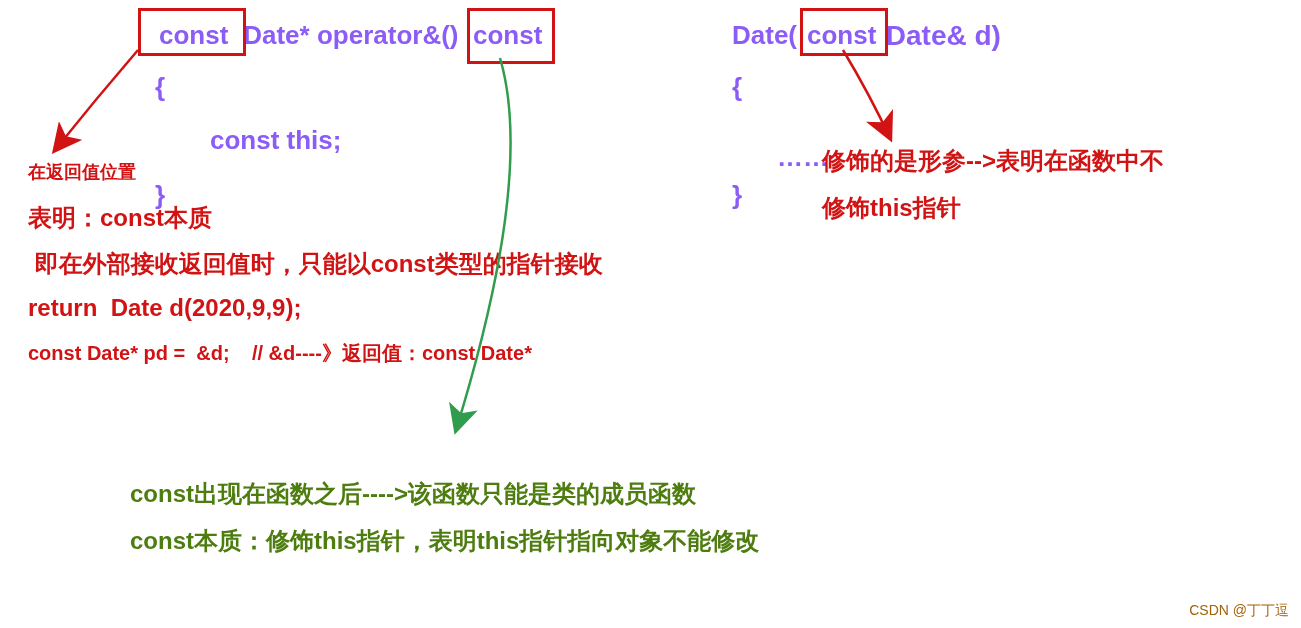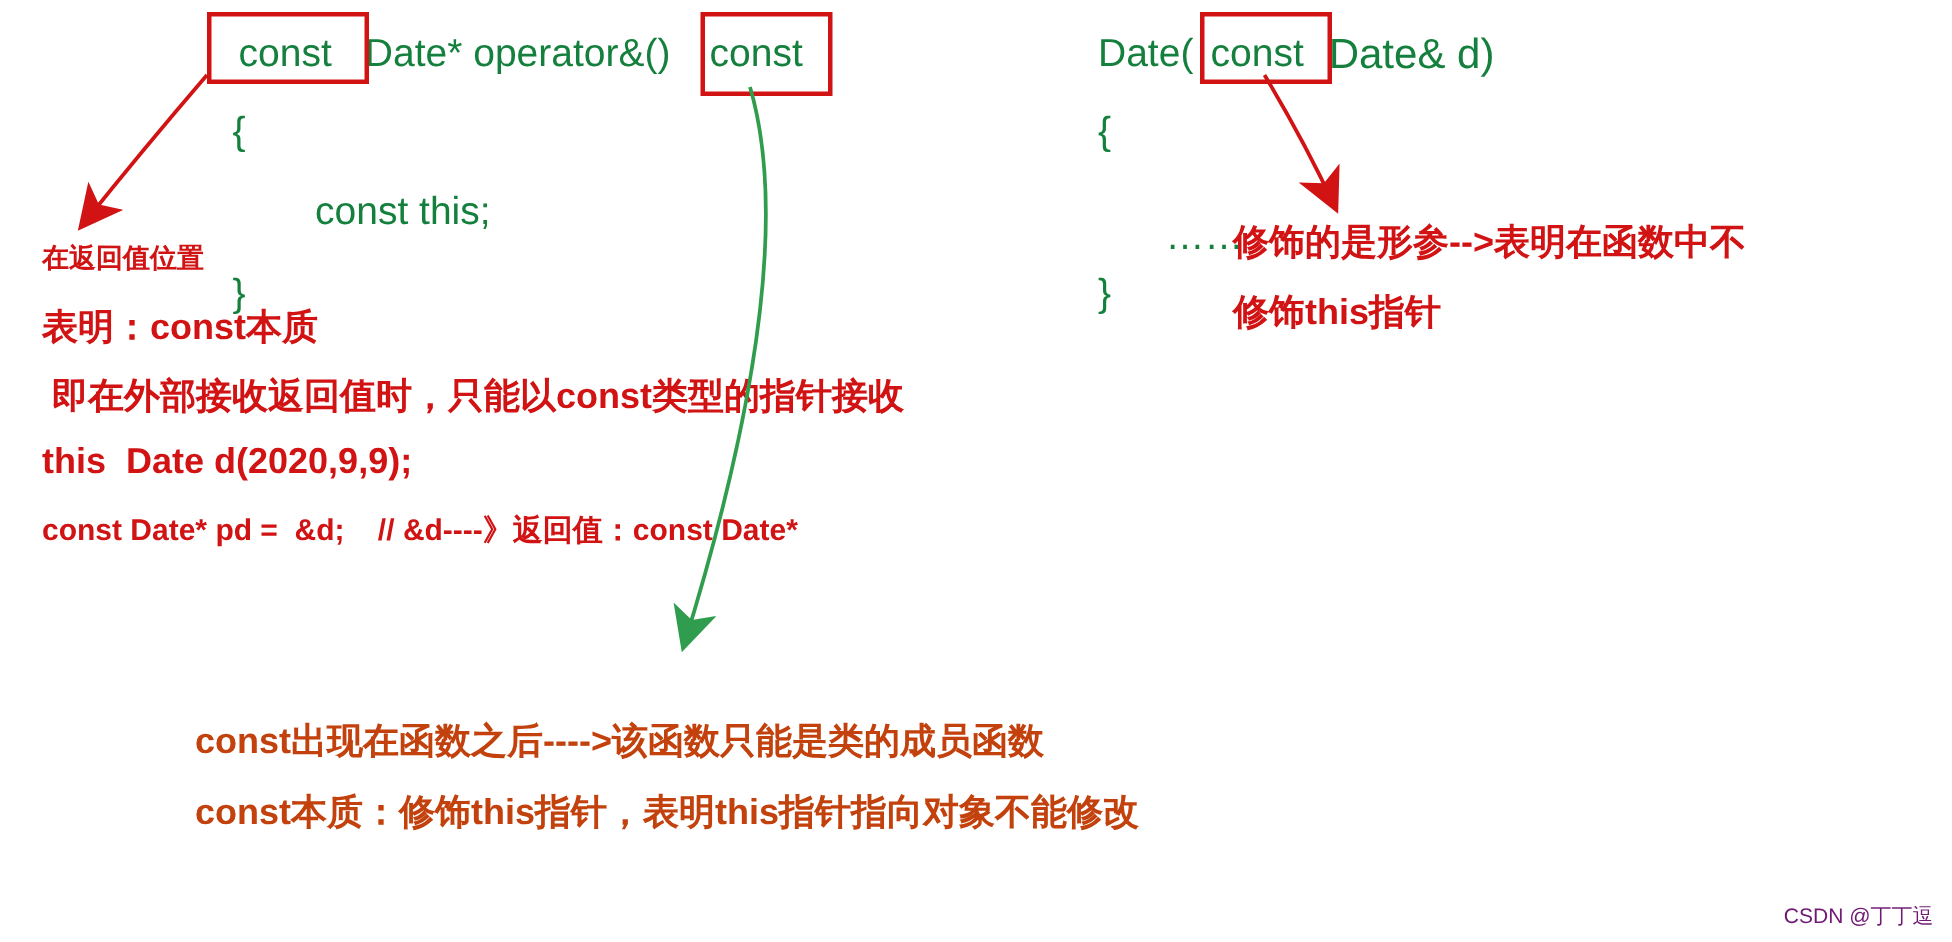--- a/index.html
+++ b/index.html
@@ -1,22 +1,22 @@
 <!DOCTYPE html>
 <html><head>
 <meta charset="utf-8">
 <style>
   html,body{margin:0;padding:0;background:#fff;width:1301px;height:628px;overflow:hidden;position:relative;font-family:"Microsoft YaHei",Arial,sans-serif}
   .el{position:absolute;white-space:pre}
-  .blue{color:#15803d;font-weight:normal}
+  .blue{color:#8b5cf6;font-weight:bold}
   .red{color:#d11314;font-weight:bold}
-  .green{color:#c2410c;font-weight:bold}
+  .green{color:#4d7c0f;font-weight:bold}
   .box{border:3px solid #d11314;background:transparent}
   svg{position:absolute;top:0;left:0;pointer-events:none}
-  .wm{position:absolute;right:12px;bottom:8px;color:#701a75;font-size:14px}
+  .wm{position:absolute;right:12px;bottom:8px;color:#a16207;font-size:14px}
 </style>
 </head>
 <body>
 
 <span class="el blue" style="left:159px;top:20px;font-size:26px">const</span>
 <span class="el blue" style="left:236px;top:20px;font-size:26px"> Date* operator&amp;()</span>
 <span class="el blue" style="left:473px;top:20px;font-size:26px">const</span>
 <span class="el blue" style="left:155px;top:72px;font-size:26px">{</span>
 <span class="el blue" style="left:210px;top:125px;font-size:26px">const this;</span>
 <span class="el blue" style="left:155px;top:180px;font-size:26px">}</span>
@@ -28,21 +28,21 @@
 <span class="el blue" style="left:777px;top:142px;font-size:26px">……</span>
 <span class="el blue" style="left:732px;top:180px;font-size:26px">}</span>
 
 <div class="el box" style="left:138px;top:8px;width:102px;height:42px"></div>
 <div class="el box" style="left:467px;top:8px;width:82px;height:50px"></div>
 <div class="el box" style="left:800px;top:8px;width:82px;height:42px"></div>
 
 <span class="el red" style="left:28px;top:160px;font-size:18px">在返回值位置</span>
 <span class="el red" style="left:28px;top:202px;font-size:24px">表明：const本质</span>
 <span class="el red" style="left:28px;top:248px;font-size:24px"> 即在外部接收返回值时，只能以const类型的指针接收</span>
-<span class="el red" style="left:28px;top:294px;font-size:24px">this  Date d(2020,9,9);</span>
+<span class="el red" style="left:28px;top:294px;font-size:24px">return  Date d(2020,9,9);</span>
 <span class="el red" style="left:28px;top:340px;font-size:20px">const Date* pd =  &amp;d;    // &amp;d----》返回值：const Date*</span>
 
 <span class="el red" style="left:822px;top:145px;font-size:24px">修饰的是形参--&gt;表明在函数中不</span>
 <span class="el red" style="left:822px;top:192px;font-size:24px">修饰this指针</span>
 
 <span class="el green" style="left:130px;top:478px;font-size:24px">const出现在函数之后----&gt;该函数只能是类的成员函数</span>
 <span class="el green" style="left:130px;top:525px;font-size:24px">const本质：修饰this指针，表明this指针指向对象不能修改</span>
 
 <svg width="1301" height="628">
   <defs>

